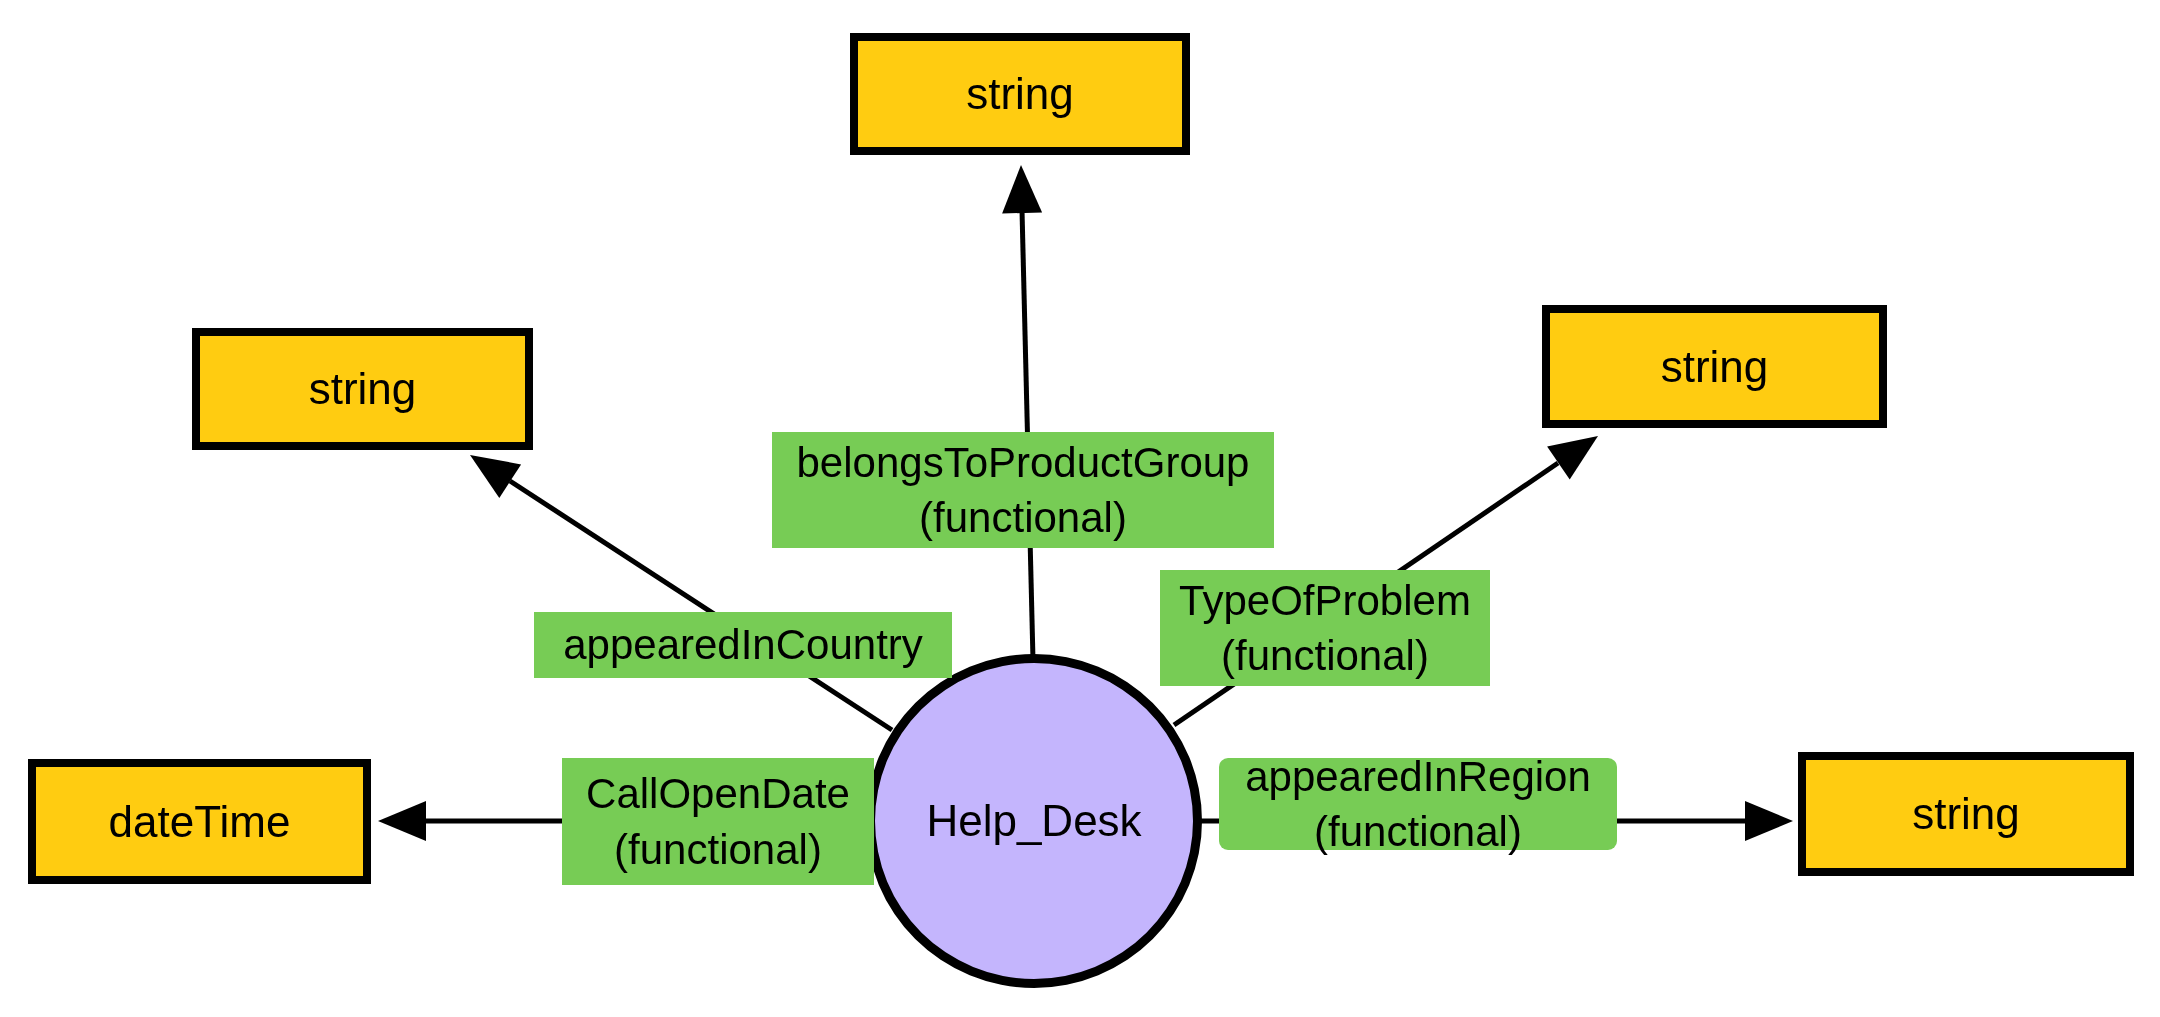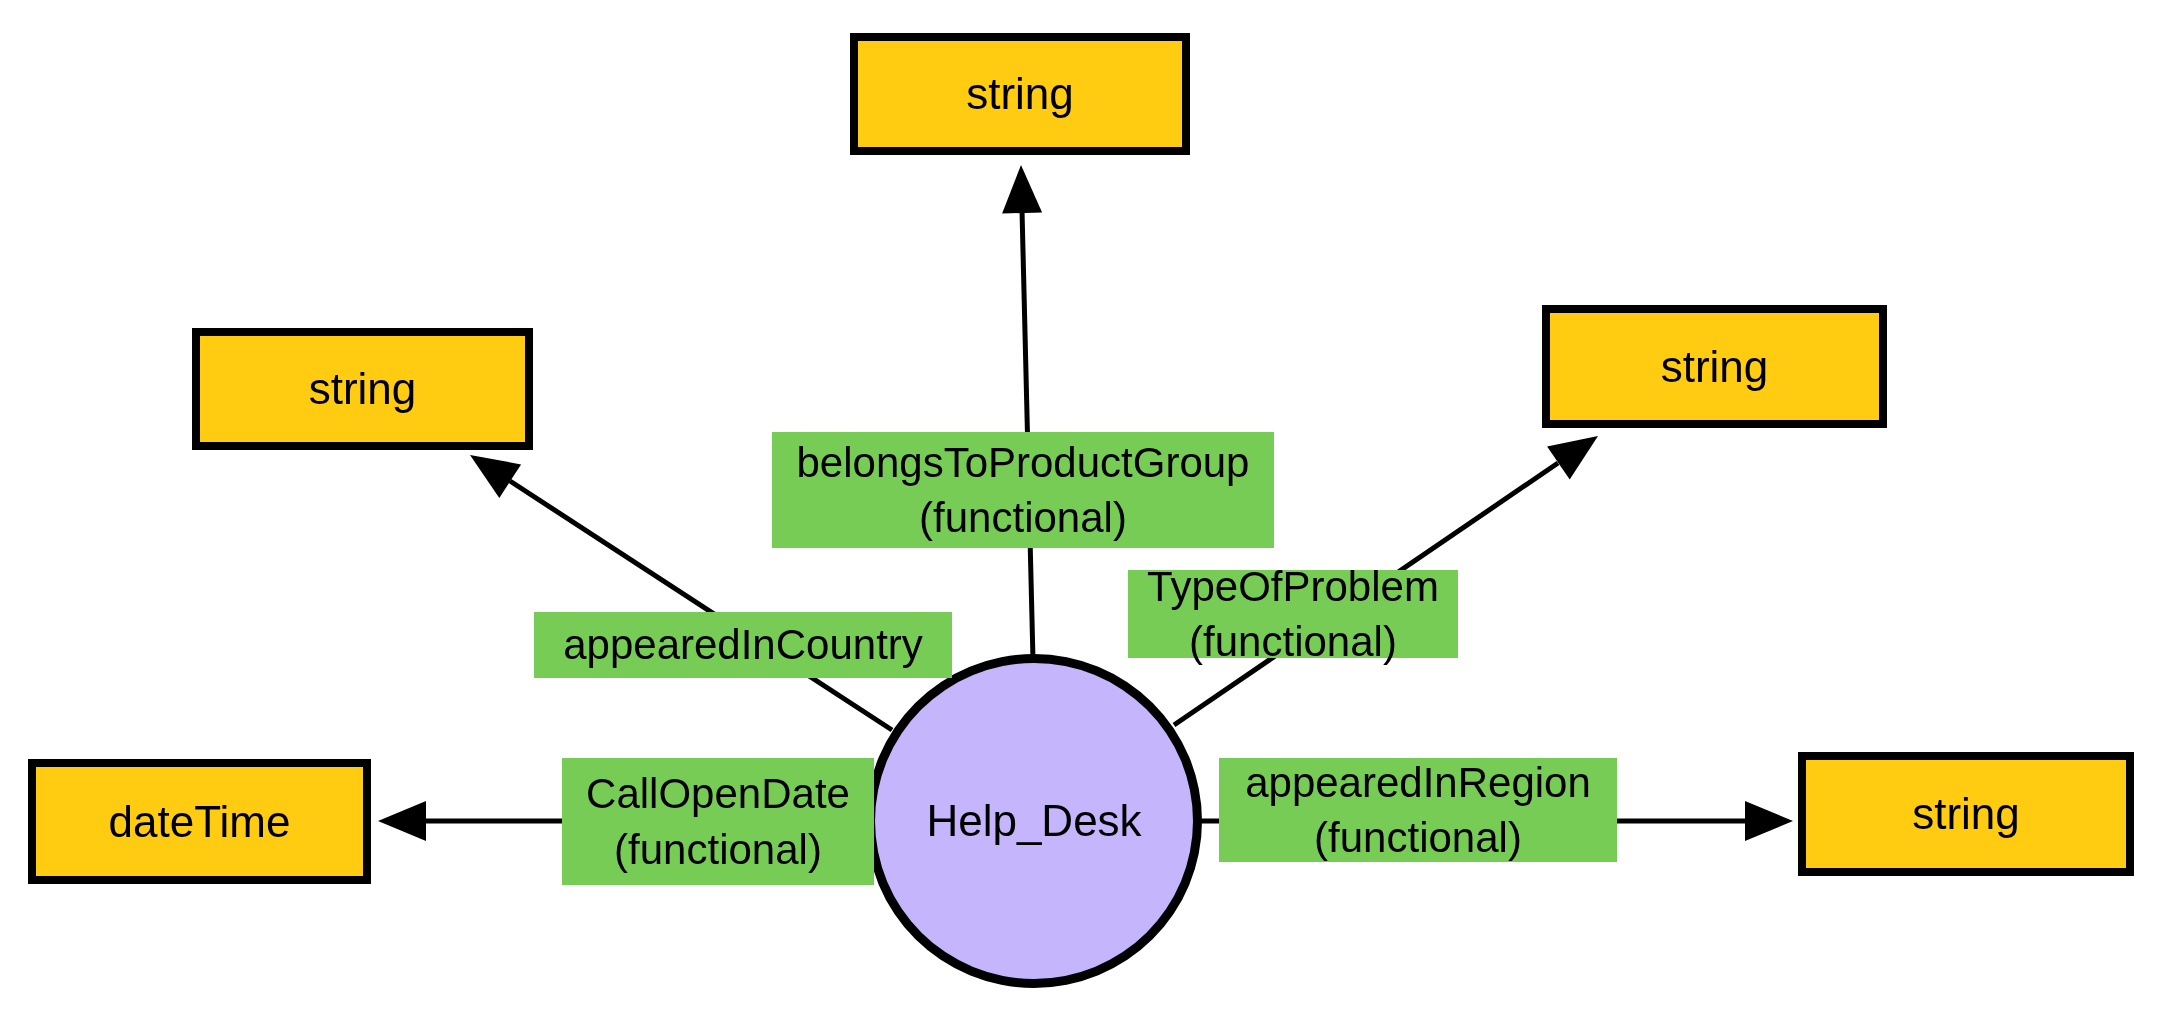--- a/index.html
+++ b/index.html
@@ -77,23 +77,23 @@
     line-height: 1.32;
     display: flex;
     align-items: center;
     justify-content: center;
     text-align: center;
     white-space: pre-line;
     z-index: 2;
   }
   #prop-belongs   { left: 772px;  top: 432px; width: 502px; height: 116px; }
   #prop-country   { left: 534px;  top: 612px; width: 418px; height: 66px;  }
-  #prop-type      { left: 1128px; top: 570px; width: 330px; height: 88px; }
+  #prop-type      { left: 1160px; top: 570px; width: 330px; height: 116px; }
   #prop-callopen  { left: 562px;  top: 758px; width: 312px; height: 127px; }
-  #prop-region    { left: 1219px; top: 758px; width: 398px; height: 104px; }
+  #prop-region    { left: 1219px; top: 758px; width: 398px; height: 92px; border-radius: 9px; }
 </style>
 </head>
 <body>
 
 <div id="canvas">
 
   <svg id="edges-layer" viewBox="0 0 2160 1017" xmlns="http://www.w3.org/2000/svg">
     <g>
       <line class="edge-line" x1="1033" y1="660" x2="1022" y2="210"></line>
       <polygon class="arrowhead" points="1021,165 1042.1,212.5 1002.1,213.5"></polygon>

